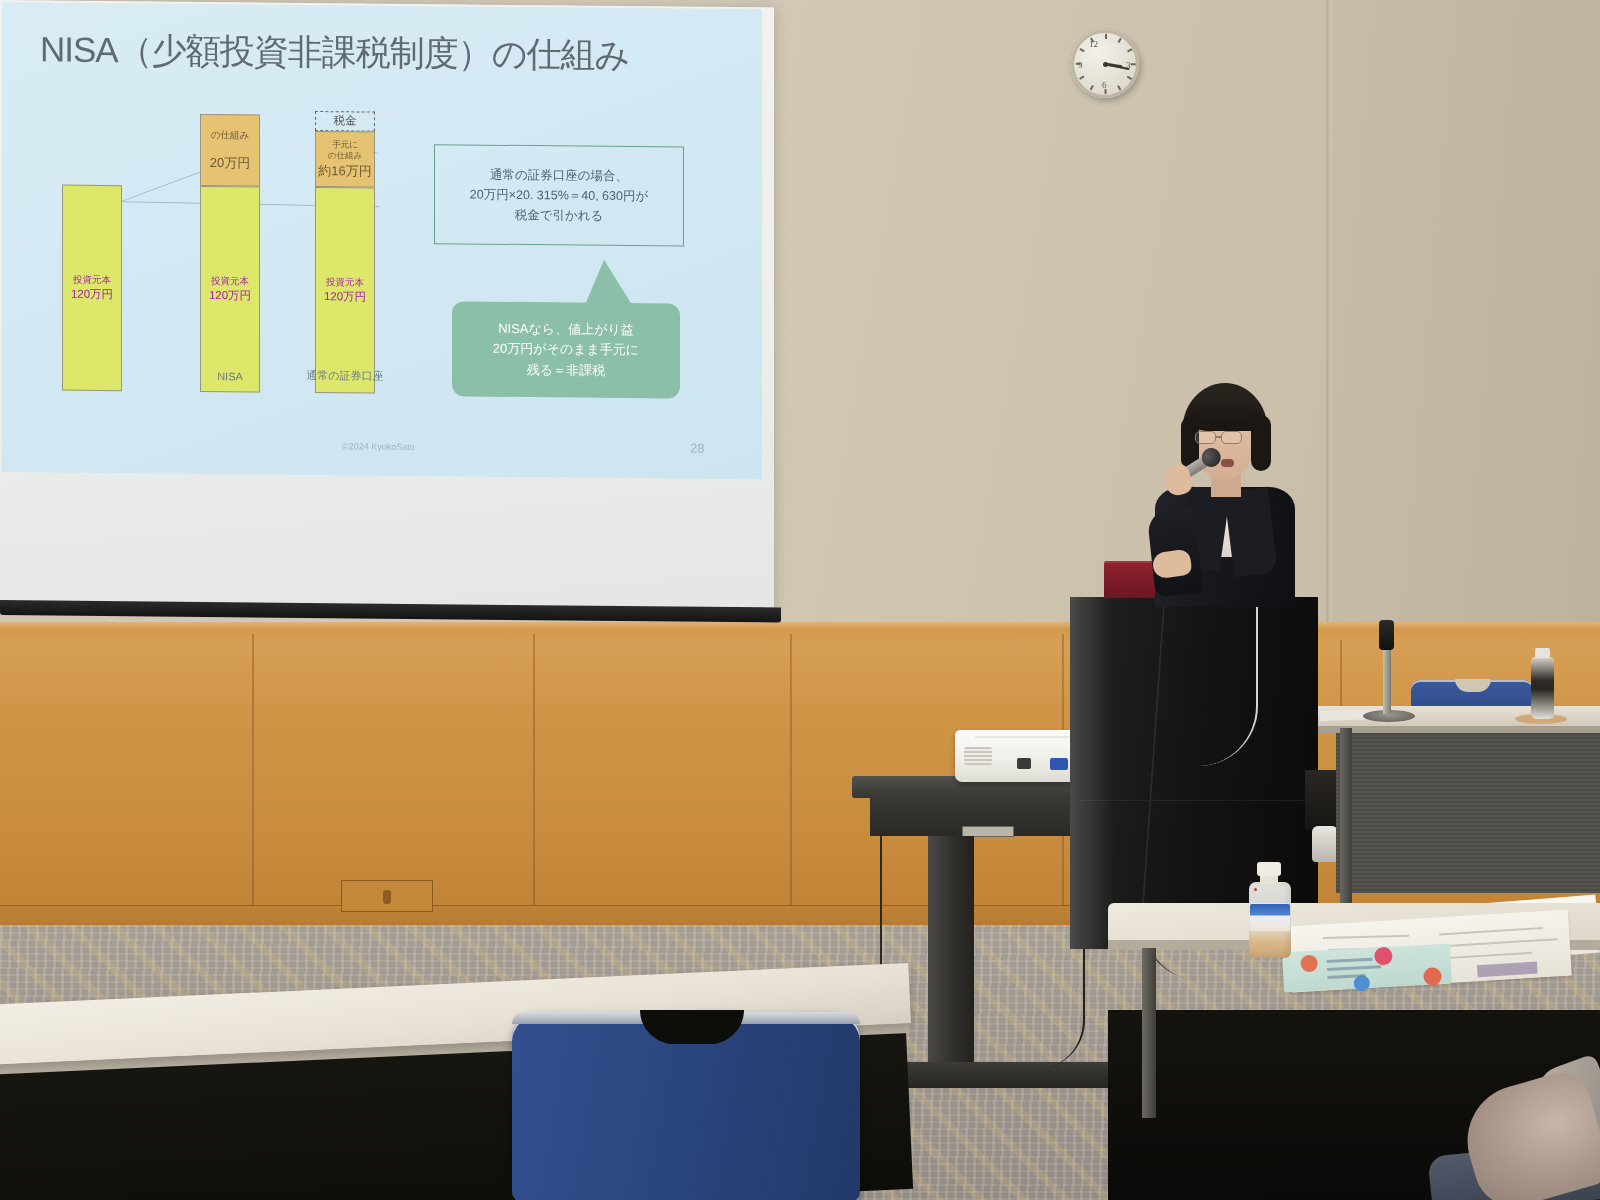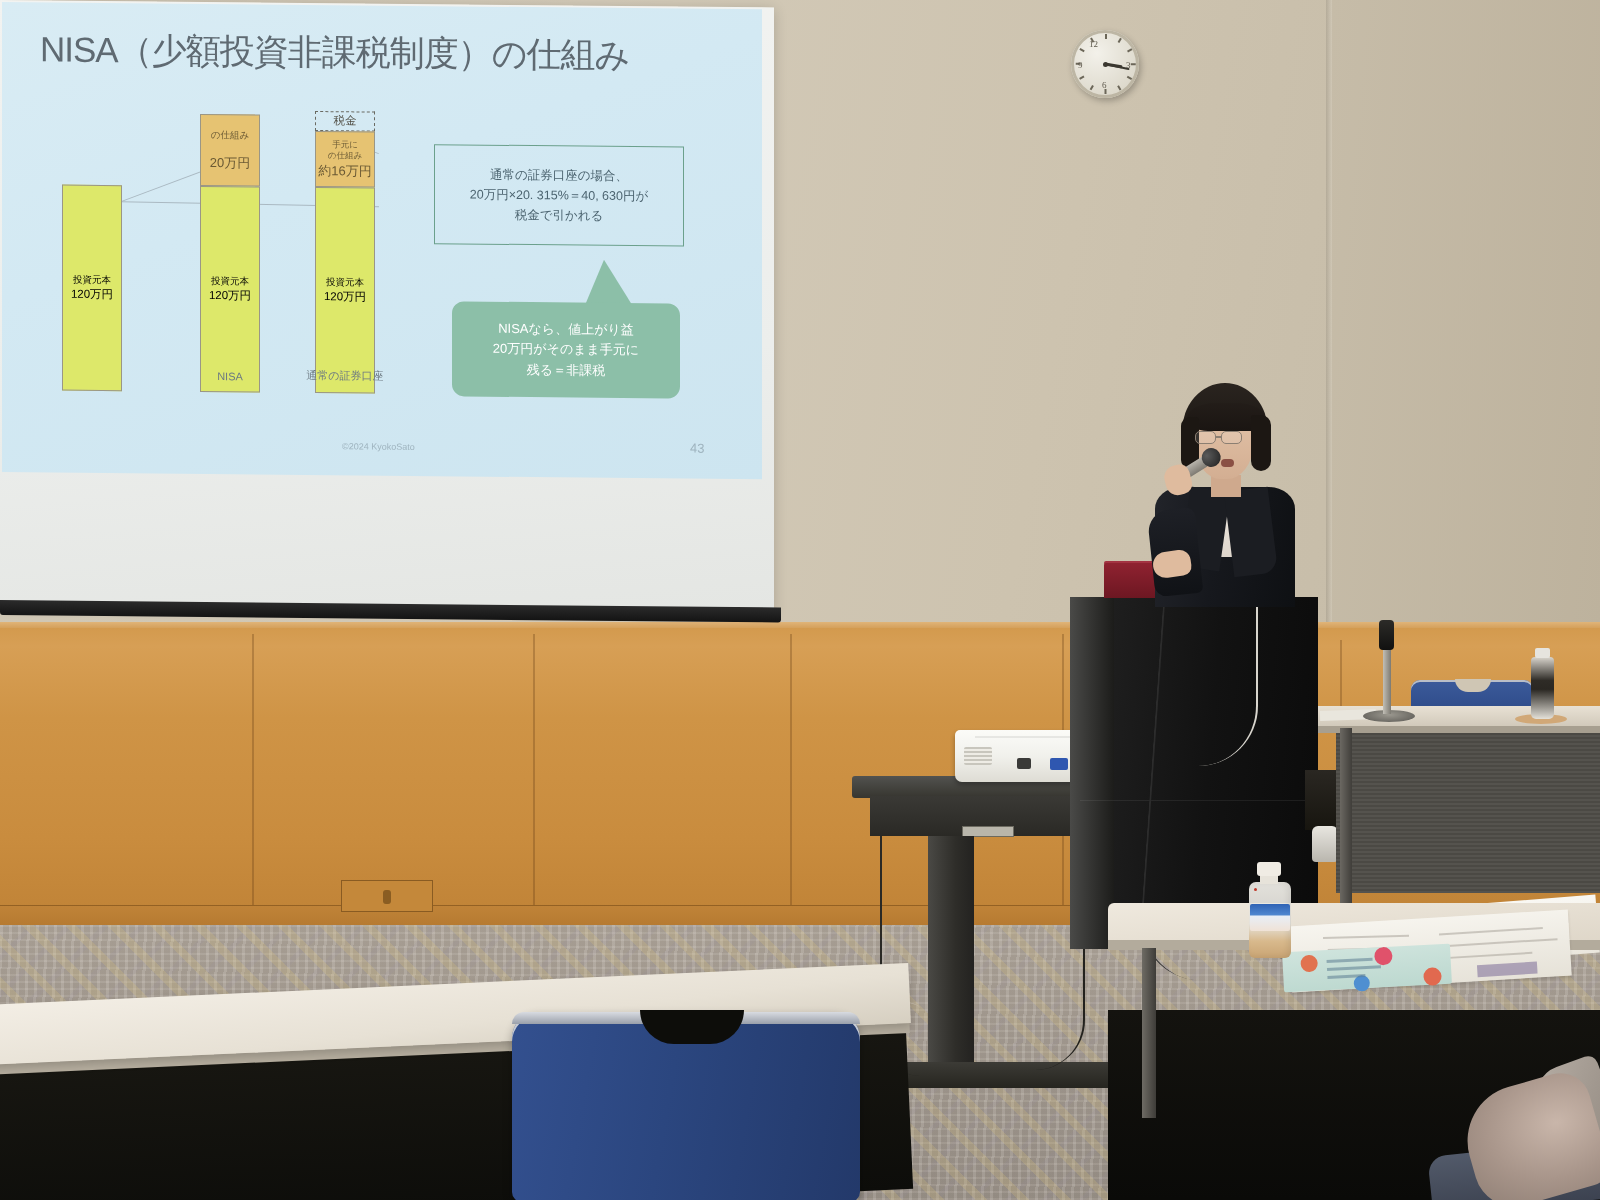--- a/index.html
+++ b/index.html
@@ -118,21 +118,21 @@
   }
 
   
   .chart { position:absolute; left:60px; top:110px; width:370px; height:310px; }
   .bar-col { position:absolute; bottom:32px; width:60px; }
   .seg {
     width:100%; border:1px solid #9a9686;
     display:flex; flex-direction:column; align-items:center; justify-content:center;
     text-align:center; line-height:1.35;
   }
-  .seg-principal { background:#dde86a; color:#000000; }
+  .seg-principal { background:#dde86a; color:#a21caf; }
   .seg-gain { background:#e6c372; color:#6b5a34; }
   .seg-tax {
     background:transparent; border:1.5px dashed #6a6a62; color:#4f4c42;
   }
   .seg-label { font-size:9.5px; }
   .seg-amount { font-size:11.5px; }
   .seg-amount.big { font-size:13px; }
   .bar-caption {
     position:absolute; bottom:10px; width:100%; text-align:center;
     font-size:11px; color:#6d7a82;
@@ -641,21 +641,21 @@
       <div class="callout-tail"></div>
       <div class="callout">
         <div>
           <div>NISAなら、値上がり益</div>
           <div>20万円がそのまま手元に</div>
           <div>残る＝非課税</div>
         </div>
       </div>
 
       <div class="slide-footer-copy">©2024  KyokoSato</div>
-      <div class="slide-page-no">43</div>
+      <div class="slide-page-no">28</div>
     </div>
 
     <div class="screen-bottom-bar"></div>
   </div>
 
   <div class="cart-top"></div>
   <div class="cart-side-bar"></div>
   <div class="cart-apron"></div>
   <div class="cart-plate"></div>
   <div class="cart-post"></div>

